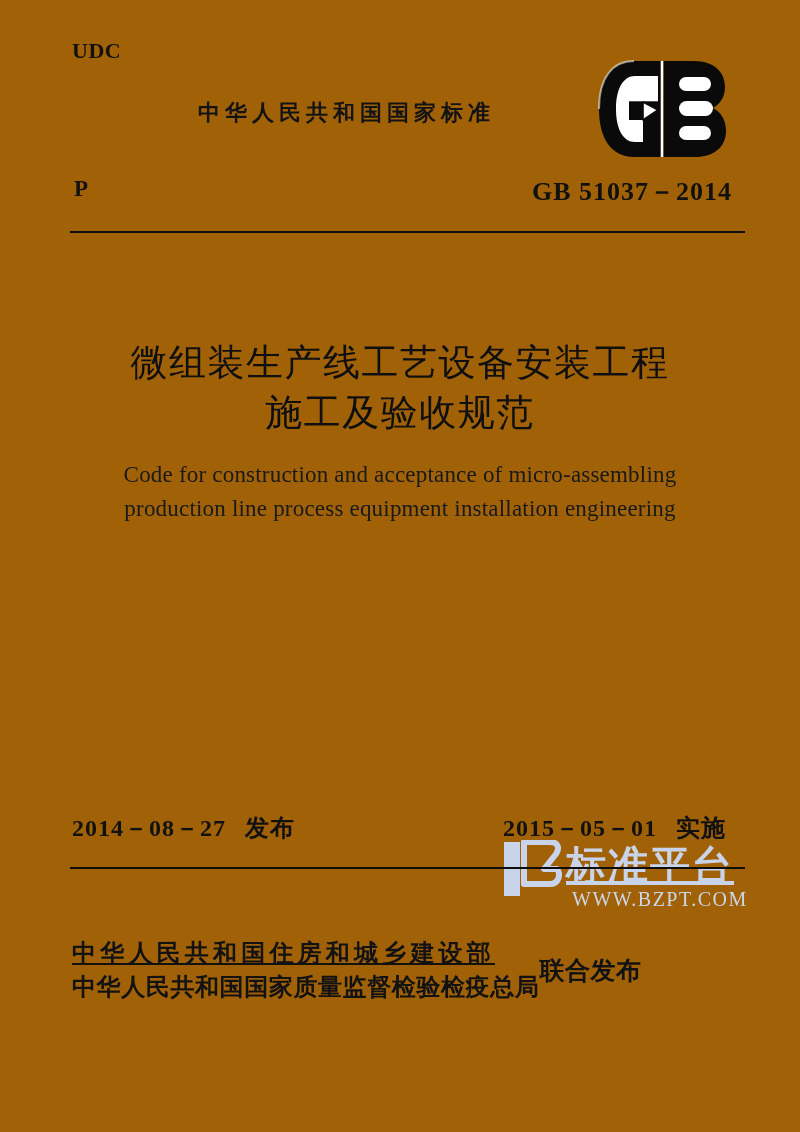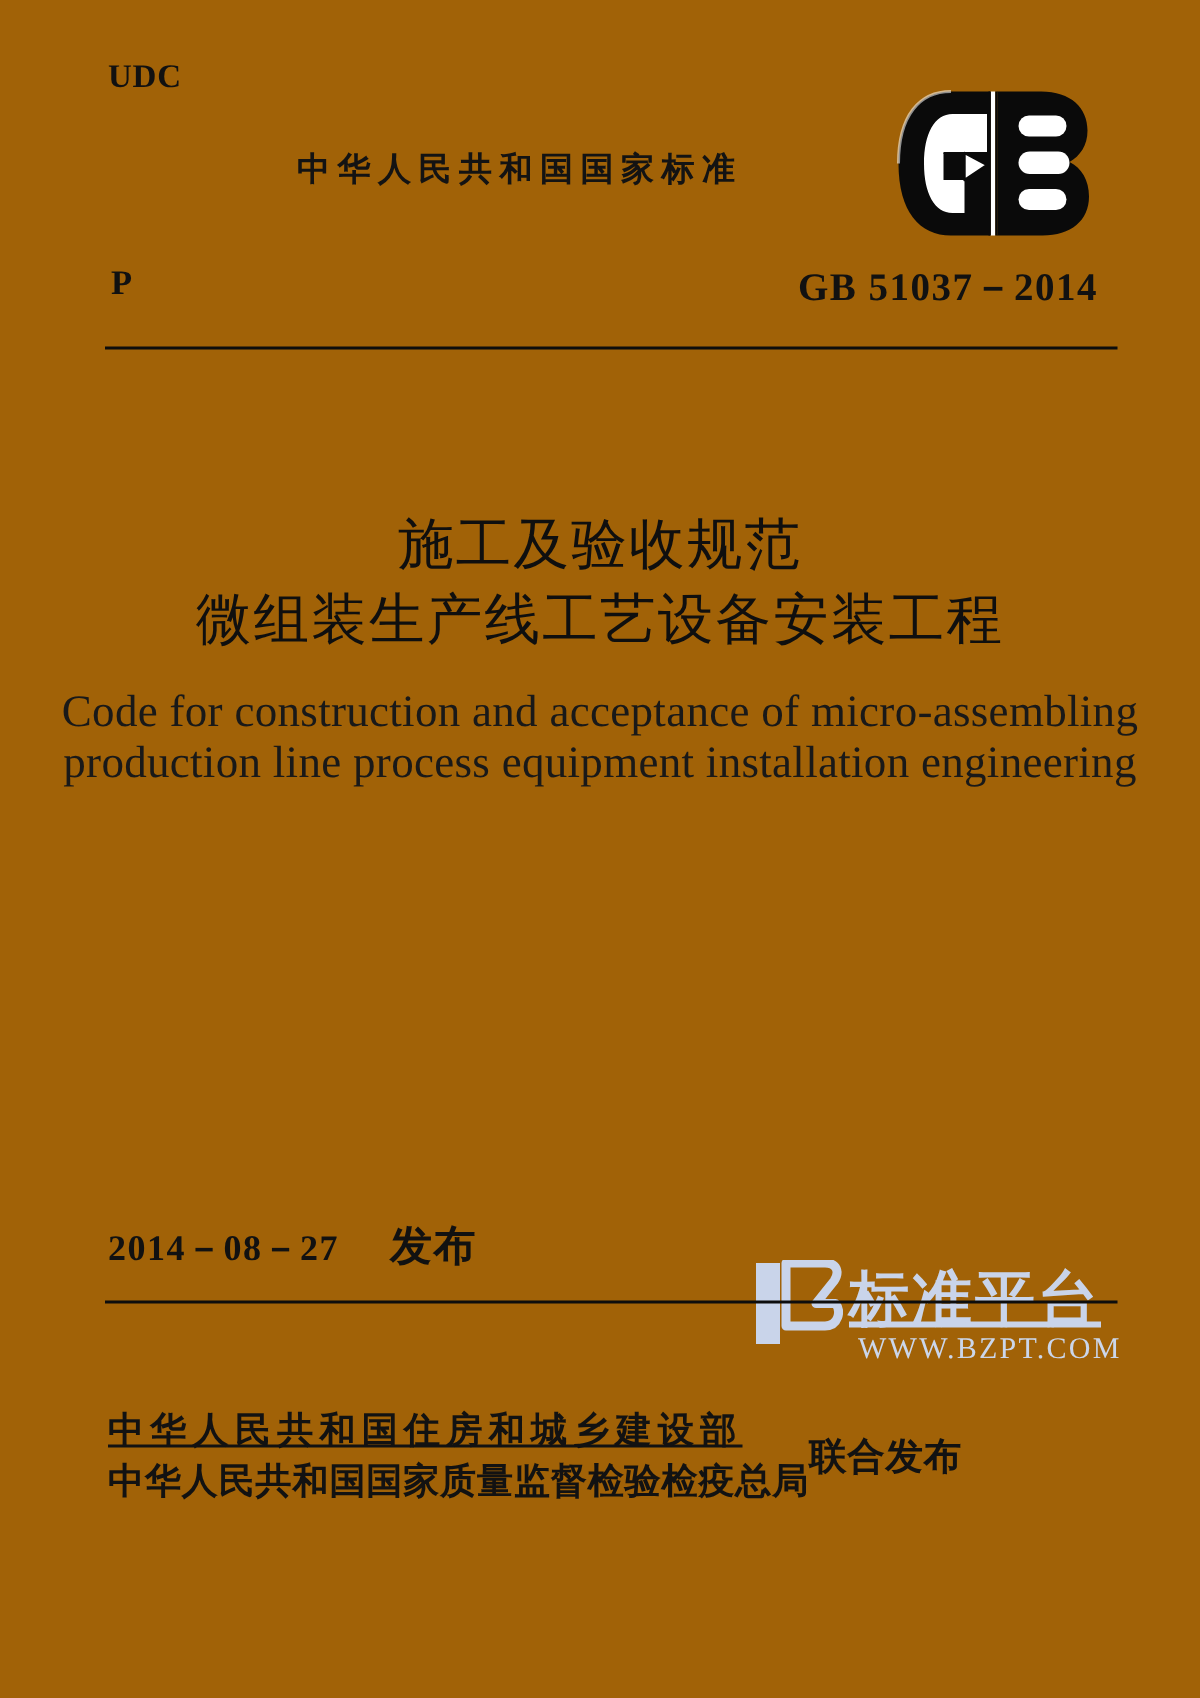--- a/index.html
+++ b/index.html
@@ -108,21 +108,21 @@
 
   .subtitle-block {
     position: absolute;
     left: 0;
     right: 0;
     top: 458px;
     text-align: center;
   }
   .subtitle-line {
     font-family: "Liberation Serif", "DejaVu Serif", serif;
-    font-size: 30px;
+    font-size: 23px;
     line-height: 34px;
     letter-spacing: 0.2px;
     color: #191919;
     white-space: nowrap;
   }
 
   
   .dates {
     position: absolute;
     left: 72px;
@@ -135,24 +135,24 @@
   .date-item {
     font-family: "Liberation Serif", "DejaVu Serif", serif;
     font-weight: bold;
     font-size: 24px;
     letter-spacing: 1px;
     color: #111;
     white-space: nowrap;
   }
   .date-item .cn {
     font-family: "DejaVu Sans", "Liberation Sans", sans-serif;
-    font-size: 28px;
+    font-size: 24px;
     font-weight: bold;
     letter-spacing: 1px;
-    margin-left: 27px;
+    margin-left: 12px;
   }
   .date-right { margin-right: 8px; }
 
   
   .publishers {
     position: absolute;
     left: 72px;
     top: 936px;
     display: flex;
     align-items: center;
@@ -254,33 +254,37 @@
     </svg>
   </div>
 
   <div class="cat-letter">P</div>
 
   <div class="std-code">GB 51037－2014</div>
 
   <div class="rule rule-top"></div>
 
   <div class="title-block">
+    <div class="title-line">微组装生产线工艺设备安装工程</div>
     <div class="title-line">施工及验收规范</div>
-    <div class="title-line">微组装生产线工艺设备安装工程</div>
   </div>
 
   <div class="subtitle-block">
     <div class="subtitle-line">Code for construction and acceptance of micro-assembling</div>
     <div class="subtitle-line">production line process equipment installation engineering</div>
   </div>
 
   <div class="dates">
     <div class="date-item">
       <span>2014－08－27</span>
       <span class="cn">发布</span>
+    </div>
+    <div class="date-item date-right">
+      <span>2015－05－01</span>
+      <span class="cn">实施</span>
     </div>
   </div>
 
   <div class="watermark">
     <div class="wm-mark">
       <svg viewBox="0 0 62 58" xmlns="http://www.w3.org/2000/svg">
         <path d="M4 2 H20 V56 H4 Z" fill="#c9d4ea"></path>
         <path d="M24 2 H50 C58 2 60 8 56 14 L44 29 L57 29 C61 34 59 44 50 44 L24 44 Z" fill="none" stroke="#c9d4ea" stroke-width="6" stroke-linejoin="round"></path>
       </svg>
     </div>

